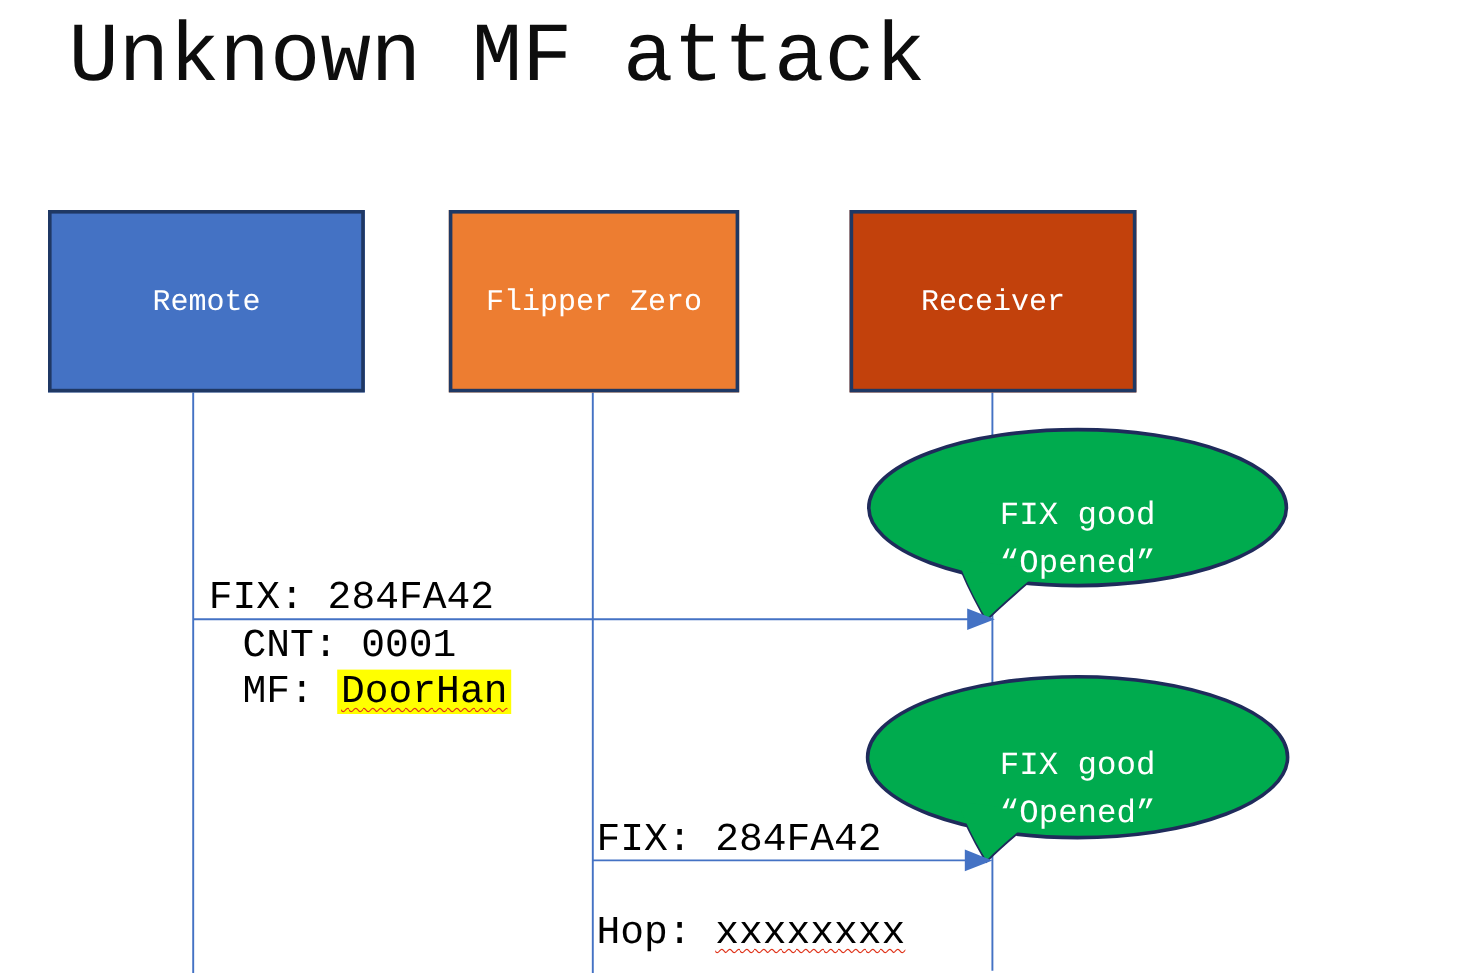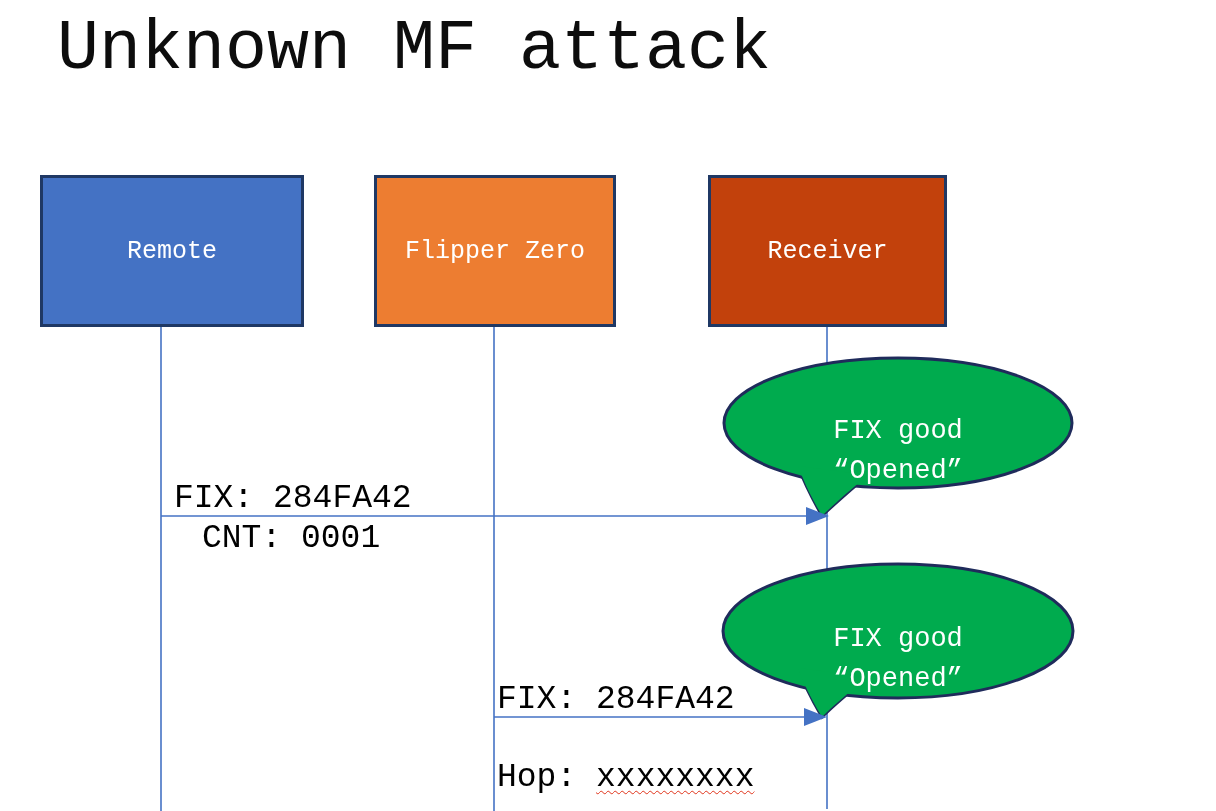--- a/index.html
+++ b/index.html
@@ -117,20 +117,21 @@
   <div class="actor actor-flipper">
     <span>Flipper Zero</span>
   </div>
   <div class="actor actor-receiver">
     <span>Receiver</span>
   </div>
 
   <div class="msg msg1-above">FIX: 284FA42</div>
   <div class="msg msg1-below">
     <div>CNT: 0001</div>
+    <div><span>MF: </span><span class="hl wavy">DoorHan</span></div>
   </div>
 
   <div class="msg msg2-above">FIX: 284FA42</div>
   <div class="msg msg2-below">
     <div><span>Hop: </span><span class="wavy">xxxxxxxx</span></div>
   </div>
 
   <div class="callout-text callout1-text">
     <div>FIX good</div>
     <div>“Opened”</div>

